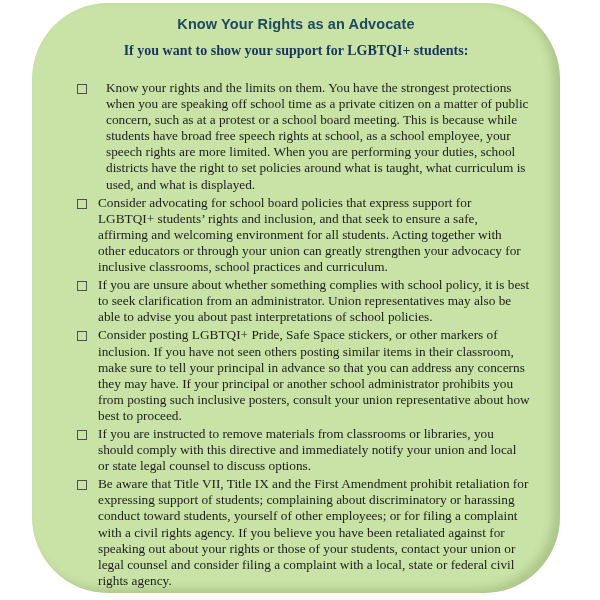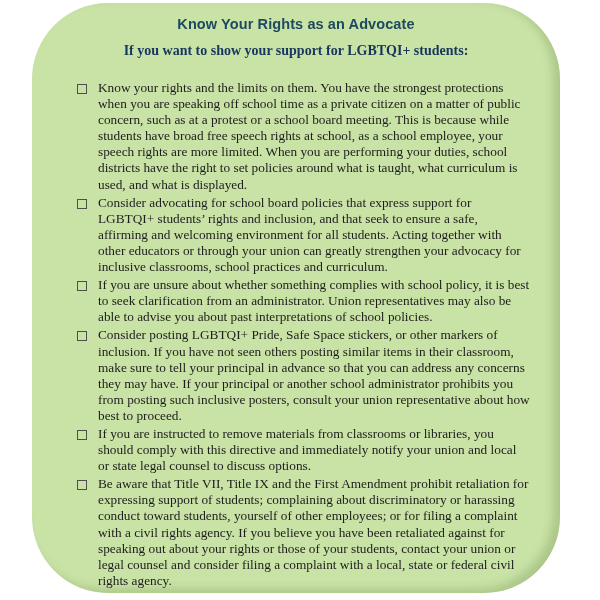--- a/index.html
+++ b/index.html
@@ -49,20 +49,21 @@
   .bullet-list {
     margin: 20px 30px 0 45px;
   }
   .bullet-item {
     display: flex;
     align-items: flex-start;
     margin-top: 2px;
   }
   .bullet-item:first-child {
     margin-top: 0;
+    gap: 8px;
   }
   .bullet-box {
     flex: 0 0 auto;
     width: 8px;
     height: 8px;
     border: 1px solid #4f4f4f;
     background: transparent;
     margin: 4px 11px 0 0;
   }
   .bullet-text {

